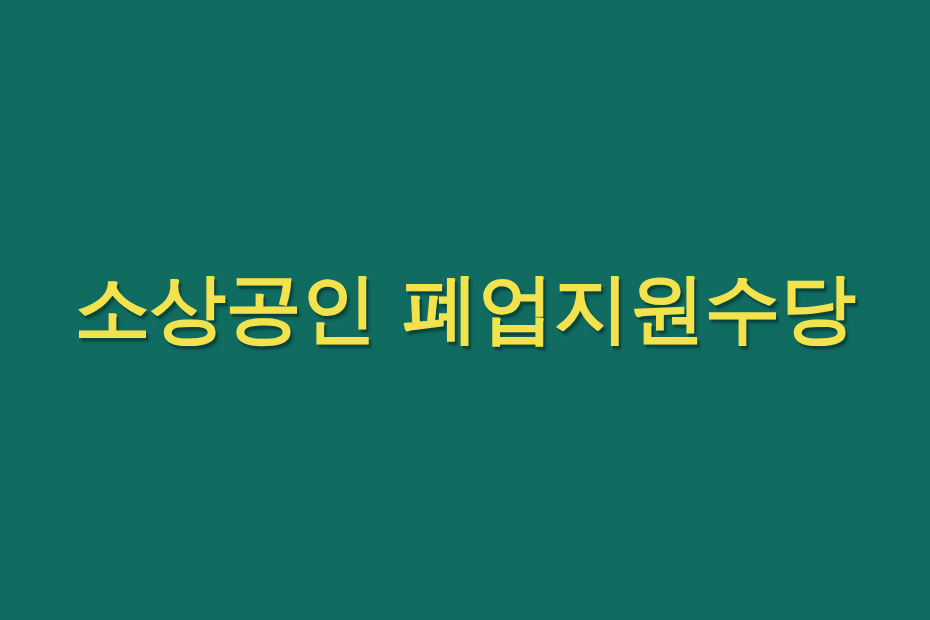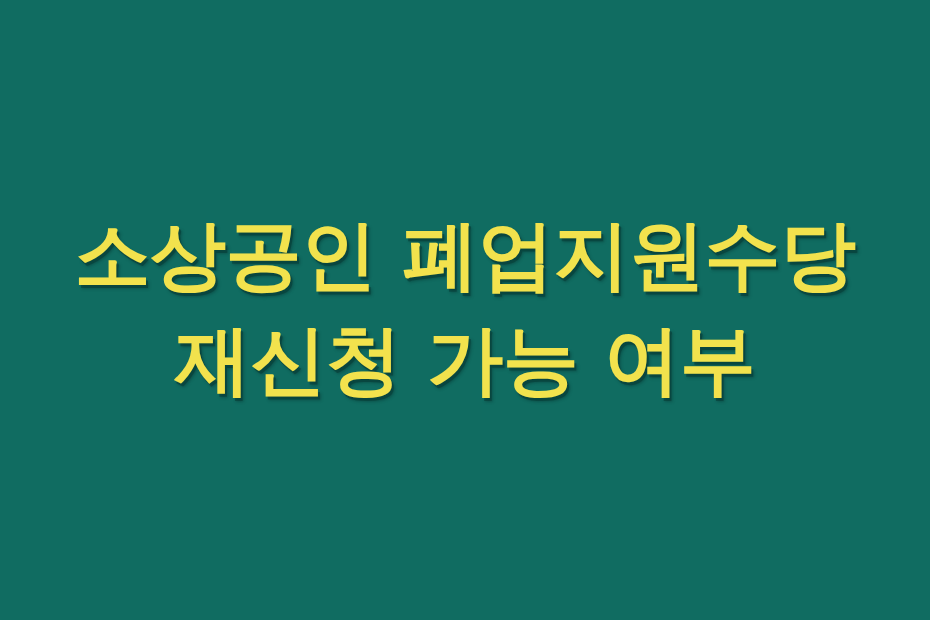--- a/index.html
+++ b/index.html
@@ -63,17 +63,16 @@
 </style>
 </head>
 <body>
 
 <div id="banner" style="background-color: rgb(16, 108, 97);">
 
   <div id="headline">
 
     <span class="headline-line line-1" style="color: rgb(242, 226, 77);">소상공인 폐업지원수당</span>
 
-    <span class="headline-line line-2" style="color: rgb(242, 226, 77);">재신청 가능 여부</span>
 
   </div>
 
 </div>
 
 </body></html>

